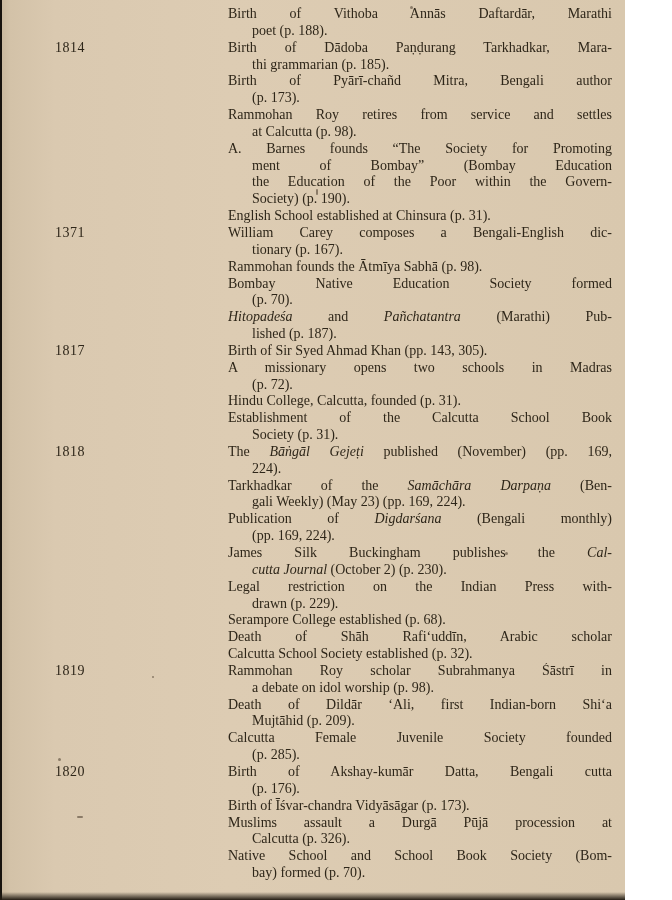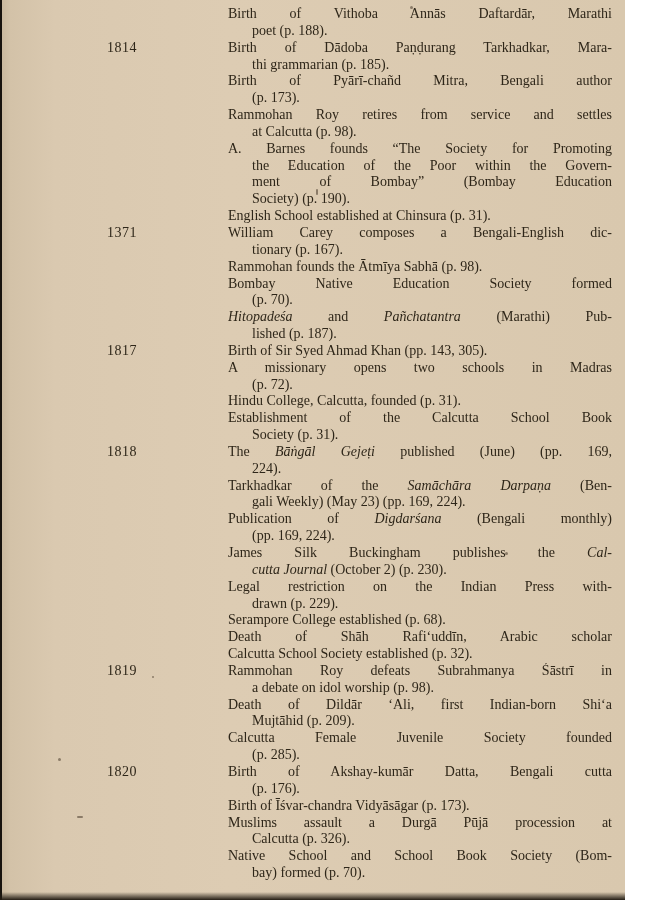--- a/index.html
+++ b/index.html
@@ -23,23 +23,22 @@
     background:linear-gradient(to bottom,rgba(35,29,21,0) 0%,rgba(35,29,21,0.55) 55%,#241d14 100%);
   }
   .timeline{
     position:absolute;top:6px;left:0;right:0;
   }
   .row{
     display:grid;
     grid-template-columns:228px 384px;
   }
   .year-cell{
-    padding-left:75px;
+    padding-left:55px;
     letter-spacing:0.5px;
-    margin-left:32px;
   }
   .event-cell{width:384px;}
   .line{
     height:16.85px;
     overflow:hidden;
     text-align:left;
   }
   .line.fill{
     text-align:justify;
     text-align-last:justify;
@@ -85,22 +84,22 @@
         <div class="year-cell"><span></span></div>
         <div class="event-cell">
           <div class="line fill"><span>Rammohan Roy retires from service and settles</span></div>
           <div class="line cont"><span>at Calcutta (p. 98).</span></div>
         </div>
       </div>
       <div class="row">
         <div class="year-cell"><span></span></div>
         <div class="event-cell">
           <div class="line fill"><span>A. Barnes founds “The Society for Promoting</span></div>
+          <div class="line cont fill"><span>ment of Bombay” (Bombay Education</span></div>
           <div class="line cont fill"><span>the Education of the Poor within the Govern-</span></div>
-          <div class="line cont fill"><span>ment of Bombay” (Bombay Education</span></div>
           <div class="line cont"><span>Society) (p. 190).</span></div>
         </div>
       </div>
       <div class="row">
         <div class="year-cell"><span></span></div>
         <div class="event-cell">
           <div class="line"><span>English School established at Chinsura (p. 31).</span></div>
         </div>
       </div>
       <div class="row">
@@ -152,21 +151,21 @@
       <div class="row">
         <div class="year-cell"><span></span></div>
         <div class="event-cell">
           <div class="line fill"><span>Establishment of the Calcutta School Book</span></div>
           <div class="line cont"><span>Society (p. 31).</span></div>
         </div>
       </div>
       <div class="row">
         <div class="year-cell"><span>1818</span></div>
         <div class="event-cell">
-          <div class="line fill"><span>The </span><span class="it">Bāṅgāl Gejeṭi</span><span> published (June) (pp. 169,</span></div>
+          <div class="line fill"><span>The </span><span class="it">Bāṅgāl Gejeṭi</span><span> published (November) (pp. 169,</span></div>
           <div class="line cont"><span>224).</span></div>
         </div>
       </div>
       <div class="row">
         <div class="year-cell"><span></span></div>
         <div class="event-cell">
           <div class="line fill"><span>Tarkhadkar of the </span><span class="it">Samāchāra Darpaṇa</span><span> (Ben-</span></div>
           <div class="line cont"><span>gali Weekly) (May 23) (pp. 169, 224).</span></div>
         </div>
       </div>
@@ -205,21 +204,21 @@
       </div>
       <div class="row">
         <div class="year-cell"><span></span></div>
         <div class="event-cell">
           <div class="line"><span>Calcutta School Society established (p. 32).</span></div>
         </div>
       </div>
       <div class="row">
         <div class="year-cell"><span>1819</span></div>
         <div class="event-cell">
-          <div class="line fill"><span>Rammohan Roy defeats Subrahmanya Śāstrī in</span></div>
+          <div class="line fill"><span>Rammohan Roy scholar Subrahmanya Śāstrī in</span></div>
           <div class="line cont"><span>a debate on idol worship (p. 98).</span></div>
         </div>
       </div>
       <div class="row">
         <div class="year-cell"><span></span></div>
         <div class="event-cell">
           <div class="line fill"><span>Death of Dildār ‘Ali, first Indian-born Shi‘a</span></div>
           <div class="line cont"><span>Mujtāhid (p. 209).</span></div>
         </div>
       </div>

